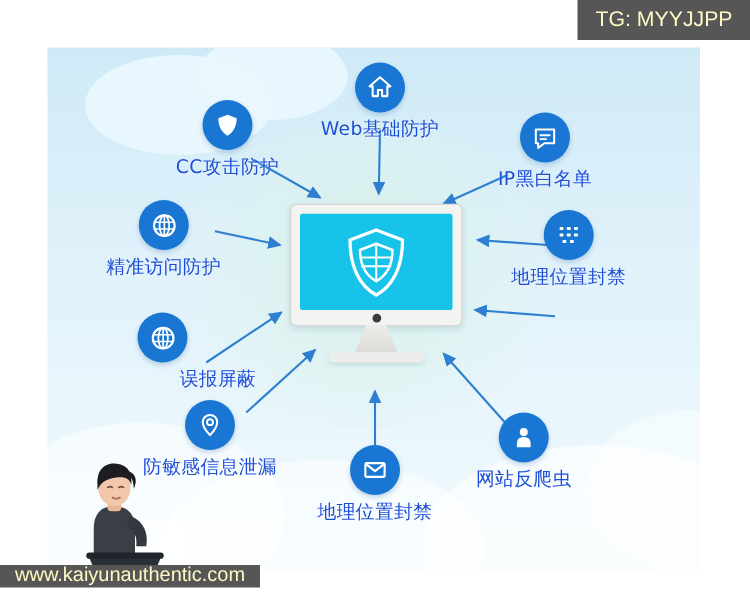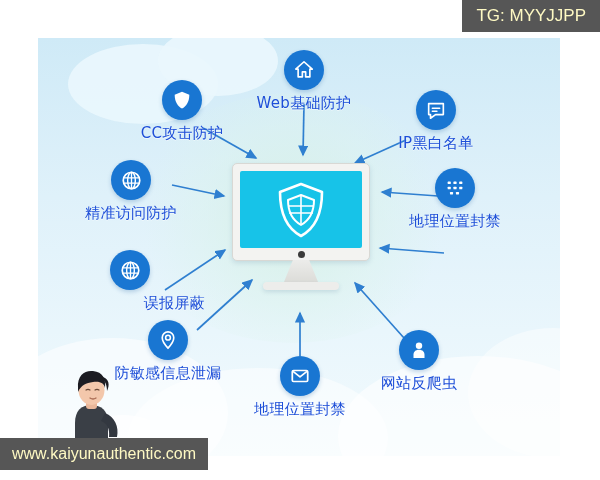--- a/index.html
+++ b/index.html
@@ -81,21 +81,21 @@
   
   .person{position:absolute;left:45px;top:363px;width:105px;height:92px;}
 
   
   .wm{
     position:absolute;background:#565656;color:#fef9c3;
     font-family:"Liberation Sans","DejaVu Sans",sans-serif;
     display:flex;align-items:center;
   }
   .wm-tg{right:0;top:0;height:32px;padding:0 14px;font-size:17px;}
-  .wm-url{left:0;bottom:10px;height:32px;padding:0 12px;font-size:16px;}
+  .wm-url{left:0;bottom:10px;height:18px;padding:0 12px;font-size:16px;}
 </style>
 </head>
 <body>
 
 <div id="stage">
 
   <div class="panel">
 
     <div class="cloud2" style="left:30px;top:6px;width:150px;height:80px;"></div>
     <div class="cloud2" style="left:120px;top:-12px;width:120px;height:70px;"></div>

